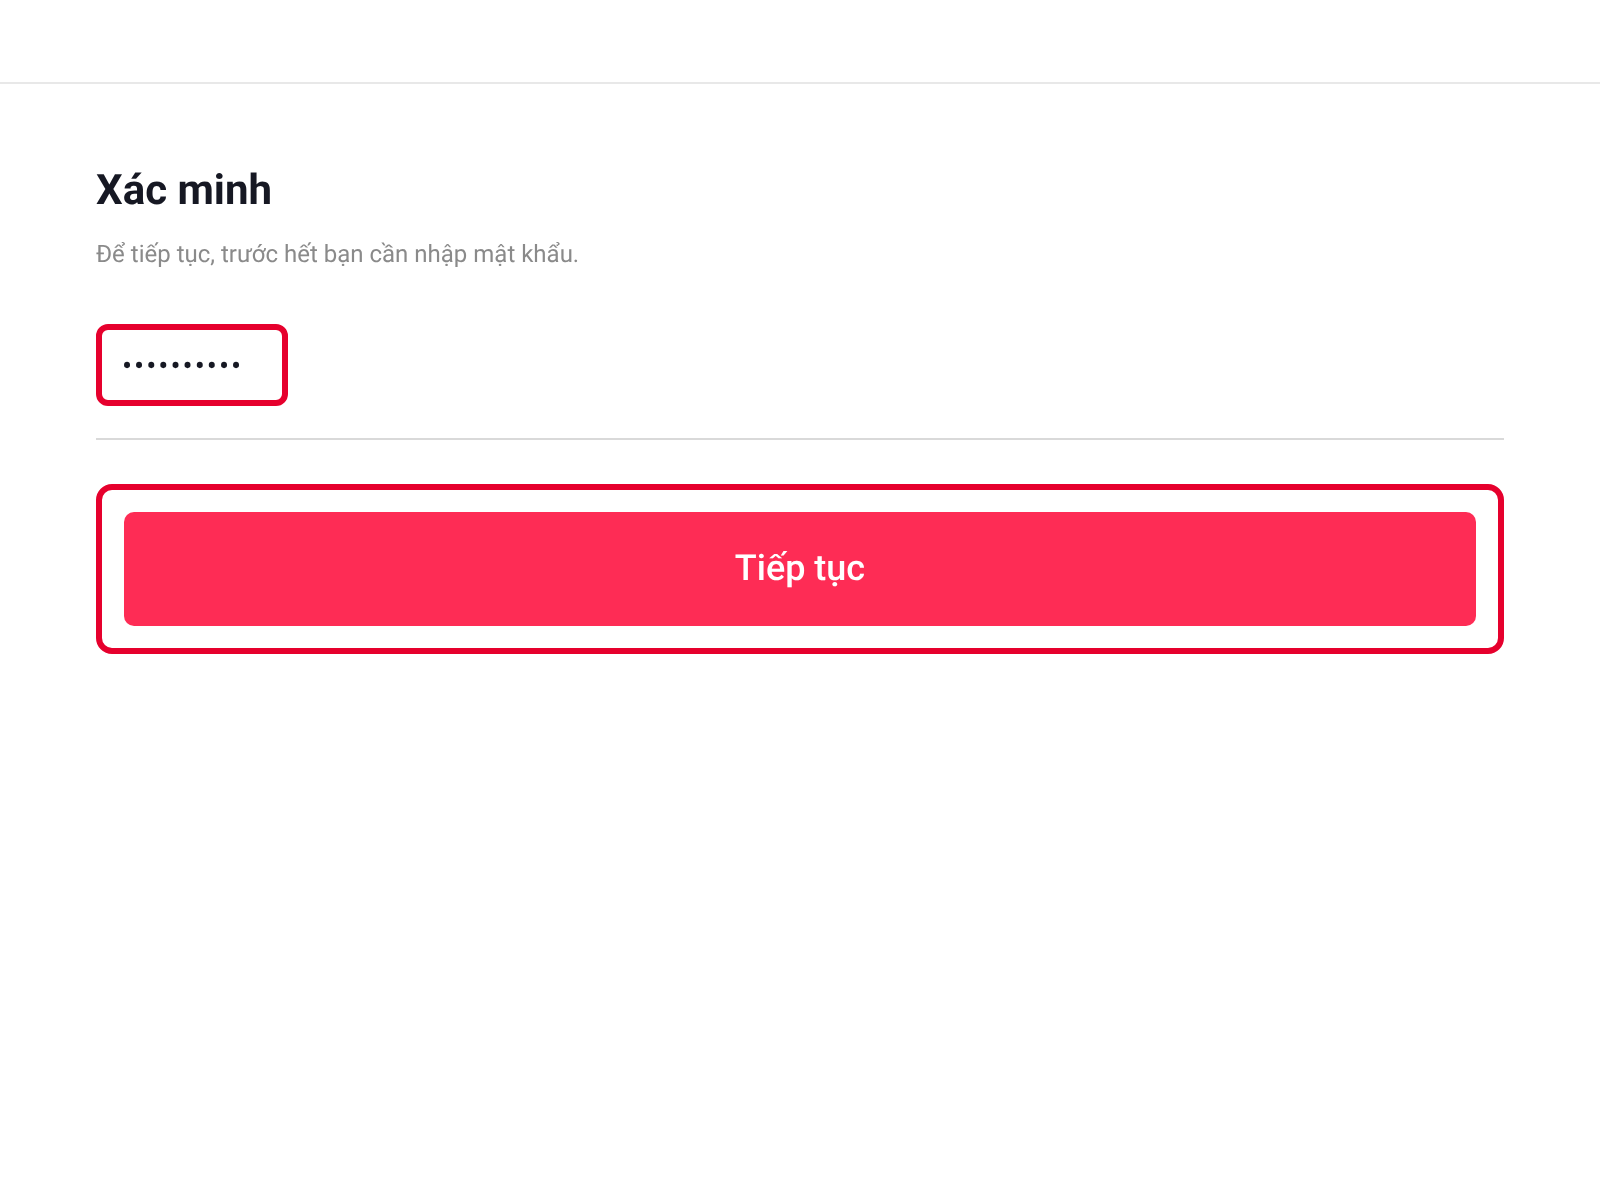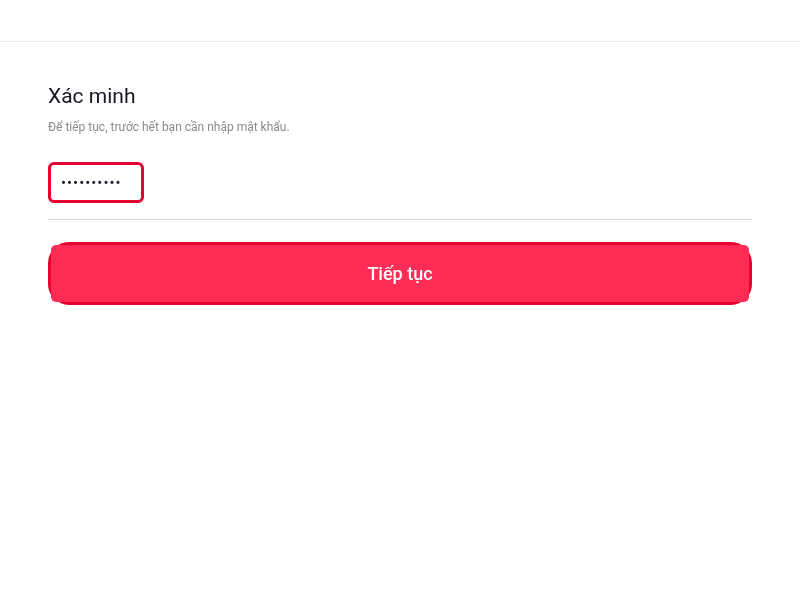--- a/index.html
+++ b/index.html
@@ -16,21 +16,21 @@
     }
     .top-bar {
       height: 42px;
       border-bottom: 1px solid #e8e8e8;
     }
     .content {
       padding: 42px 48px 0 48px;
     }
     .title {
       font-size: 21px;
-      font-weight: 400;
+      font-weight: 700;
       color: #161823;
       margin-bottom: 12px;
     }
     .subtitle {
       font-size: 12px;
       color: #8a8a8a;
       margin-bottom: 28px;
     }
     .input-row {
       position: relative;
@@ -55,22 +55,22 @@
       font-family: inherit;
     }
     .underline {
       height: 1px;
       background: #d9d9d9;
       margin-top: 16px;
       margin-bottom: 22px;
     }
     .button-wrap {
       border: 3px solid #e6002d;
-      border-radius: 21px;
-      padding: 0;
+      border-radius: 8px;
+      padding: 11px;
     }
     .continue-button {
       width: 100%;
       background: #fe2c55;
       color: #fff;
       border: none;
       border-radius: 5px;
       padding: 18px 0;
       font-size: 18px;
       font-weight: 500;

